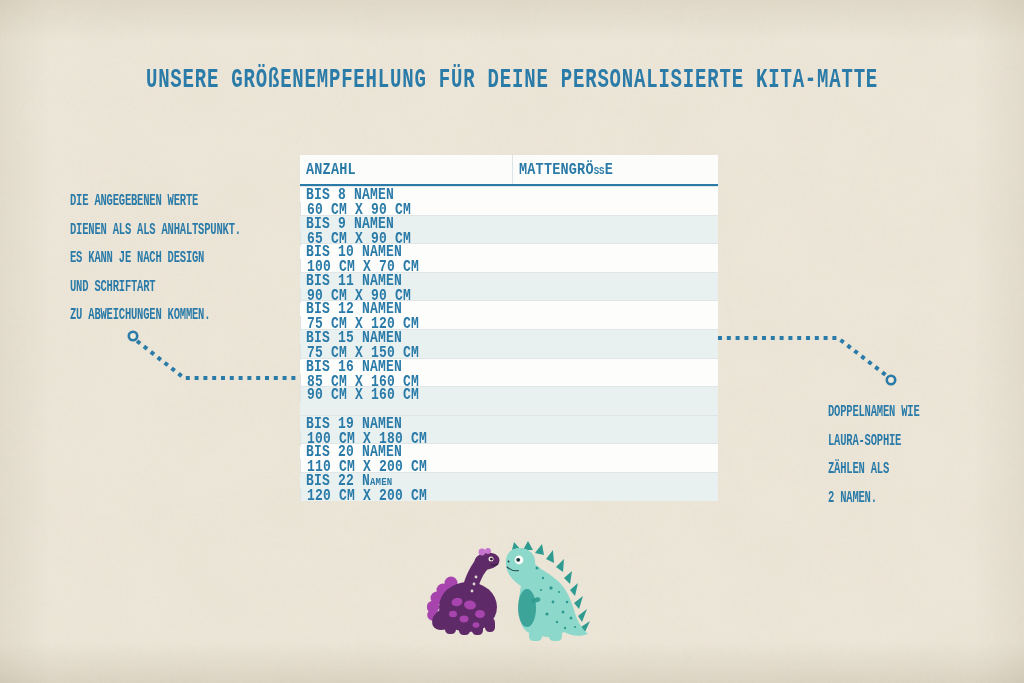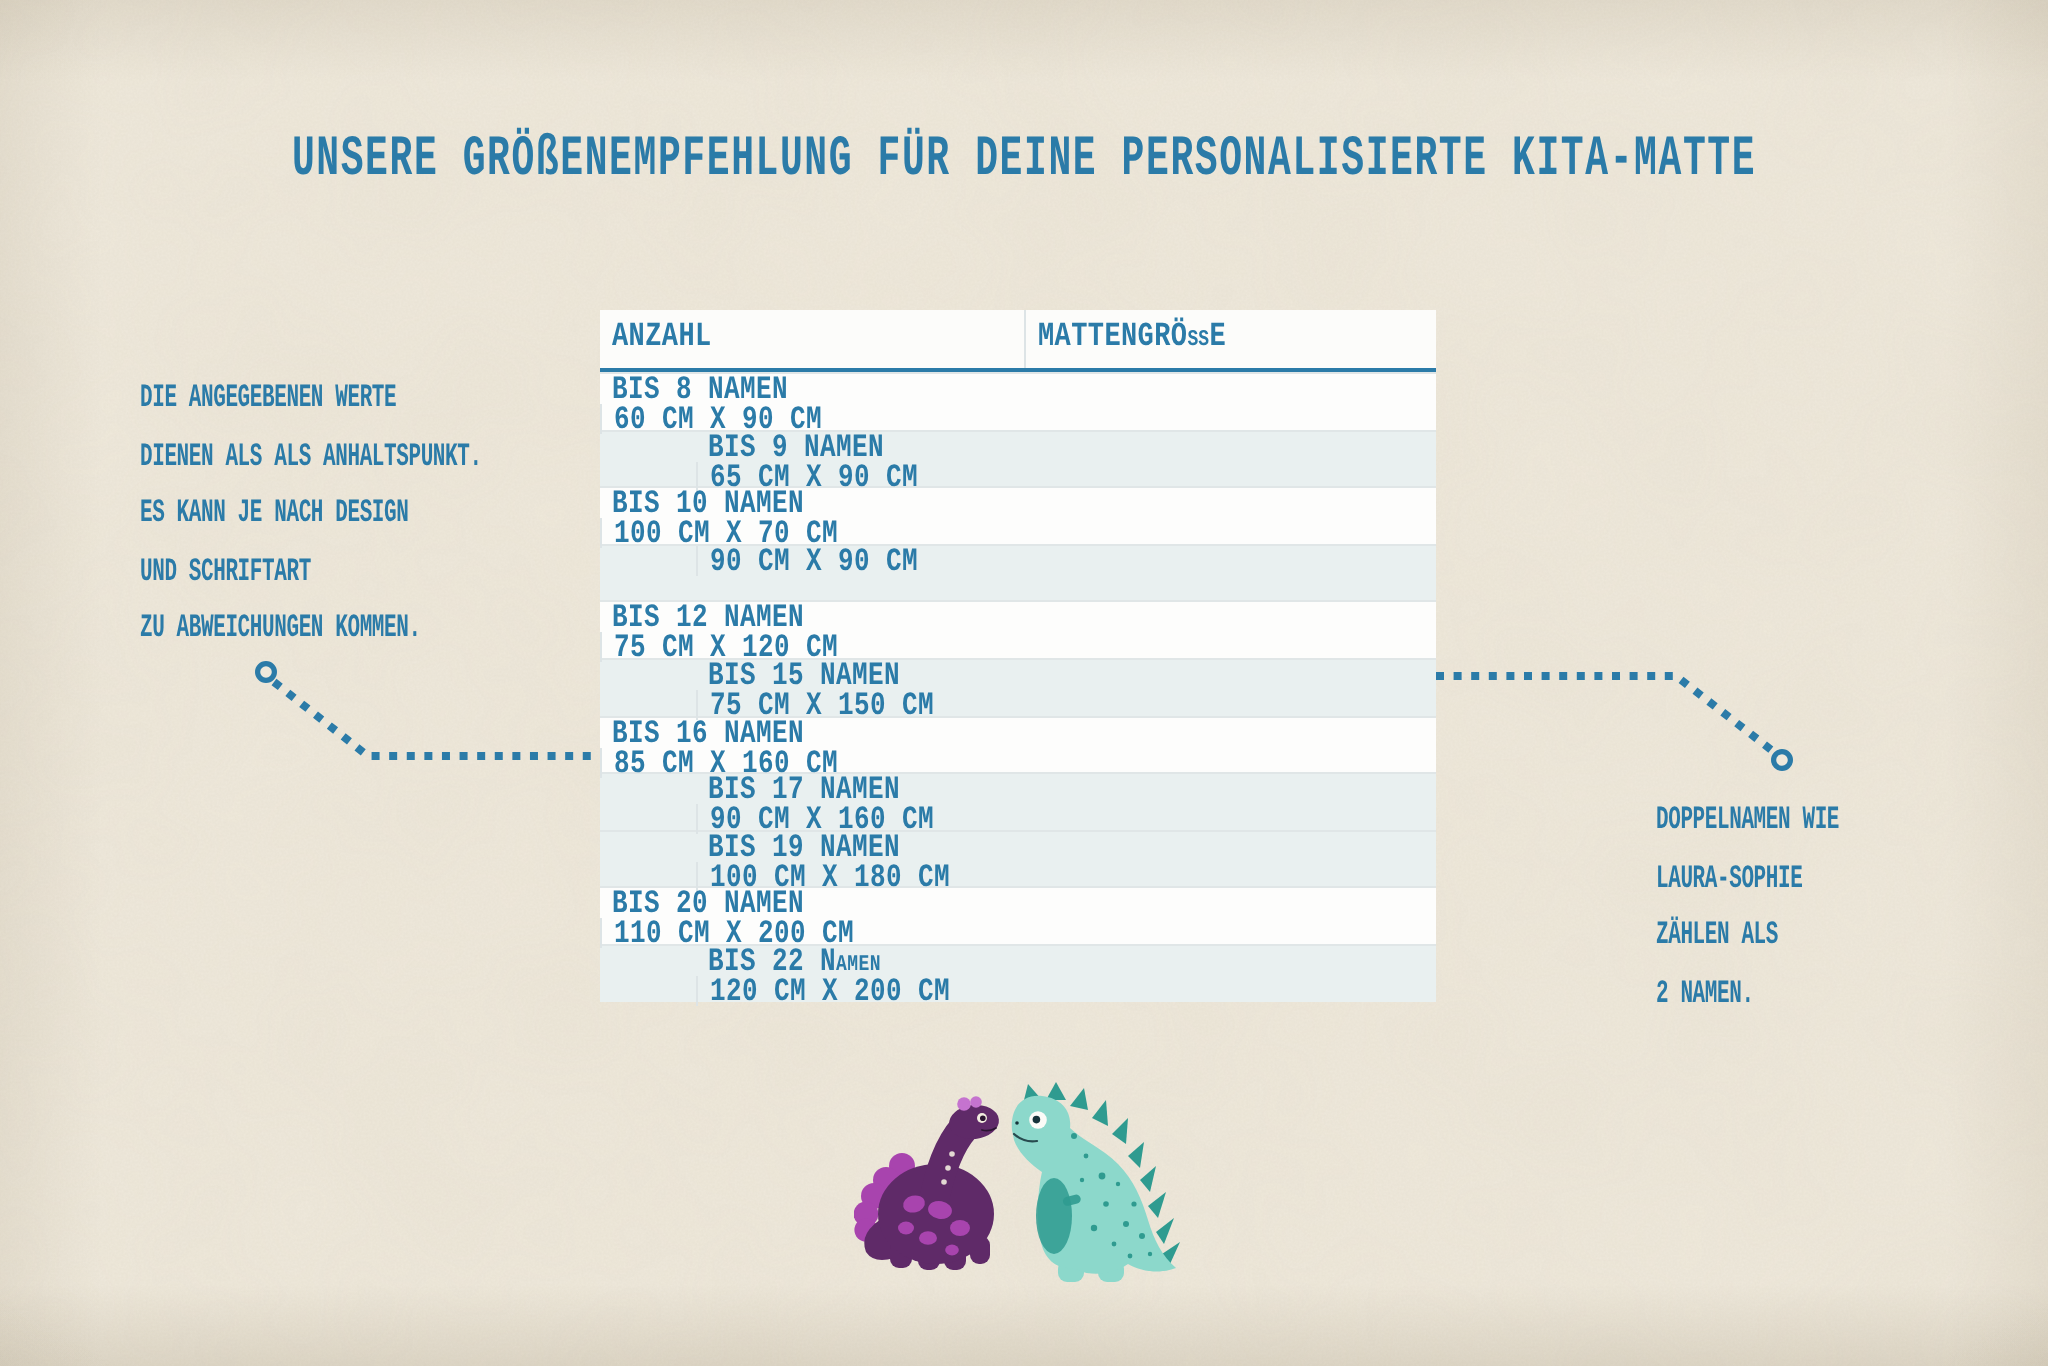--- a/index.html
+++ b/index.html
@@ -33,21 +33,21 @@
   .note-right{left:828px; top:397px;}
   
   .size-table{
     position:absolute; left:300px; top:155px; width:418px;
     color:var(--accent,#2b7ba8);
   }
   .trow, .thead{display:flex; width:418px;}
   .thead{height:29px; background:#fcfcfa; border-bottom:2px solid var(--accent,#2b7ba8);}
   .trow{height:28.6px; background:#fdfdfc; border-top:1px solid var(--rowLine,#e0e6e7); box-sizing:border-box;flex-direction:column;}
   .trow:first-of-type{border-top:none;}
-  .trow.alt{background:var(--stripe,#e9f0f0);padding-left:48px;}
+  .trow.alt{background:var(--stripe,#e9f0f0);}
   .tc{
     display:flex; align-items:center; box-sizing:border-box;
     font-size:13px; font-weight:700; letter-spacing:0.2px;
     font-variant:small-caps; text-rendering:optimizeLegibility;
   }
   .tc .tall{display:inline-block; transform:scaleY(1.25); transform-origin:center left;}
   .c1{width:212px; padding-left:6px;}
   .c2{width:200px; padding-left:6px; border-left:1px solid var(--colLine,#dde4e6);}
   .thead .tc{font-size:13.5px;}
   
@@ -129,20 +129,23 @@
     </div>
     <div class="trow">
       <div class="tc c1">
           <span class="tall">BIS 10 NAMEN</span>
         </div>
       <div class="tc c2">
           <span class="tall">100 CM X 70 CM</span>
         </div>
     </div>
     <div class="trow alt">
+      <div class="tc c1">
+          <span class="tall">BIS 11 NAMEN</span>
+        </div>
       <div class="tc c2">
           <span class="tall">90 CM X 90 CM</span>
         </div>
     </div>
     <div class="trow">
       <div class="tc c1">
           <span class="tall">BIS 12 NAMEN</span>
         </div>
       <div class="tc c2">
           <span class="tall">75 CM X 120 CM</span>
@@ -158,23 +161,20 @@
     </div>
     <div class="trow">
       <div class="tc c1">
           <span class="tall">BIS 16 NAMEN</span>
         </div>
       <div class="tc c2">
           <span class="tall">85 CM X 160 CM</span>
         </div>
     </div>
     <div class="trow alt">
-      <div class="tc c1">
-          <span class="tall">BIS 17 NAMEN</span>
-        </div>
       <div class="tc c2">
           <span class="tall">90 CM X 160 CM</span>
         </div>
     </div>
     <div class="trow alt">
       <div class="tc c1">
           <span class="tall">BIS 19 NAMEN</span>
         </div>
       <div class="tc c2">
           <span class="tall">100 CM X 180 CM</span>

